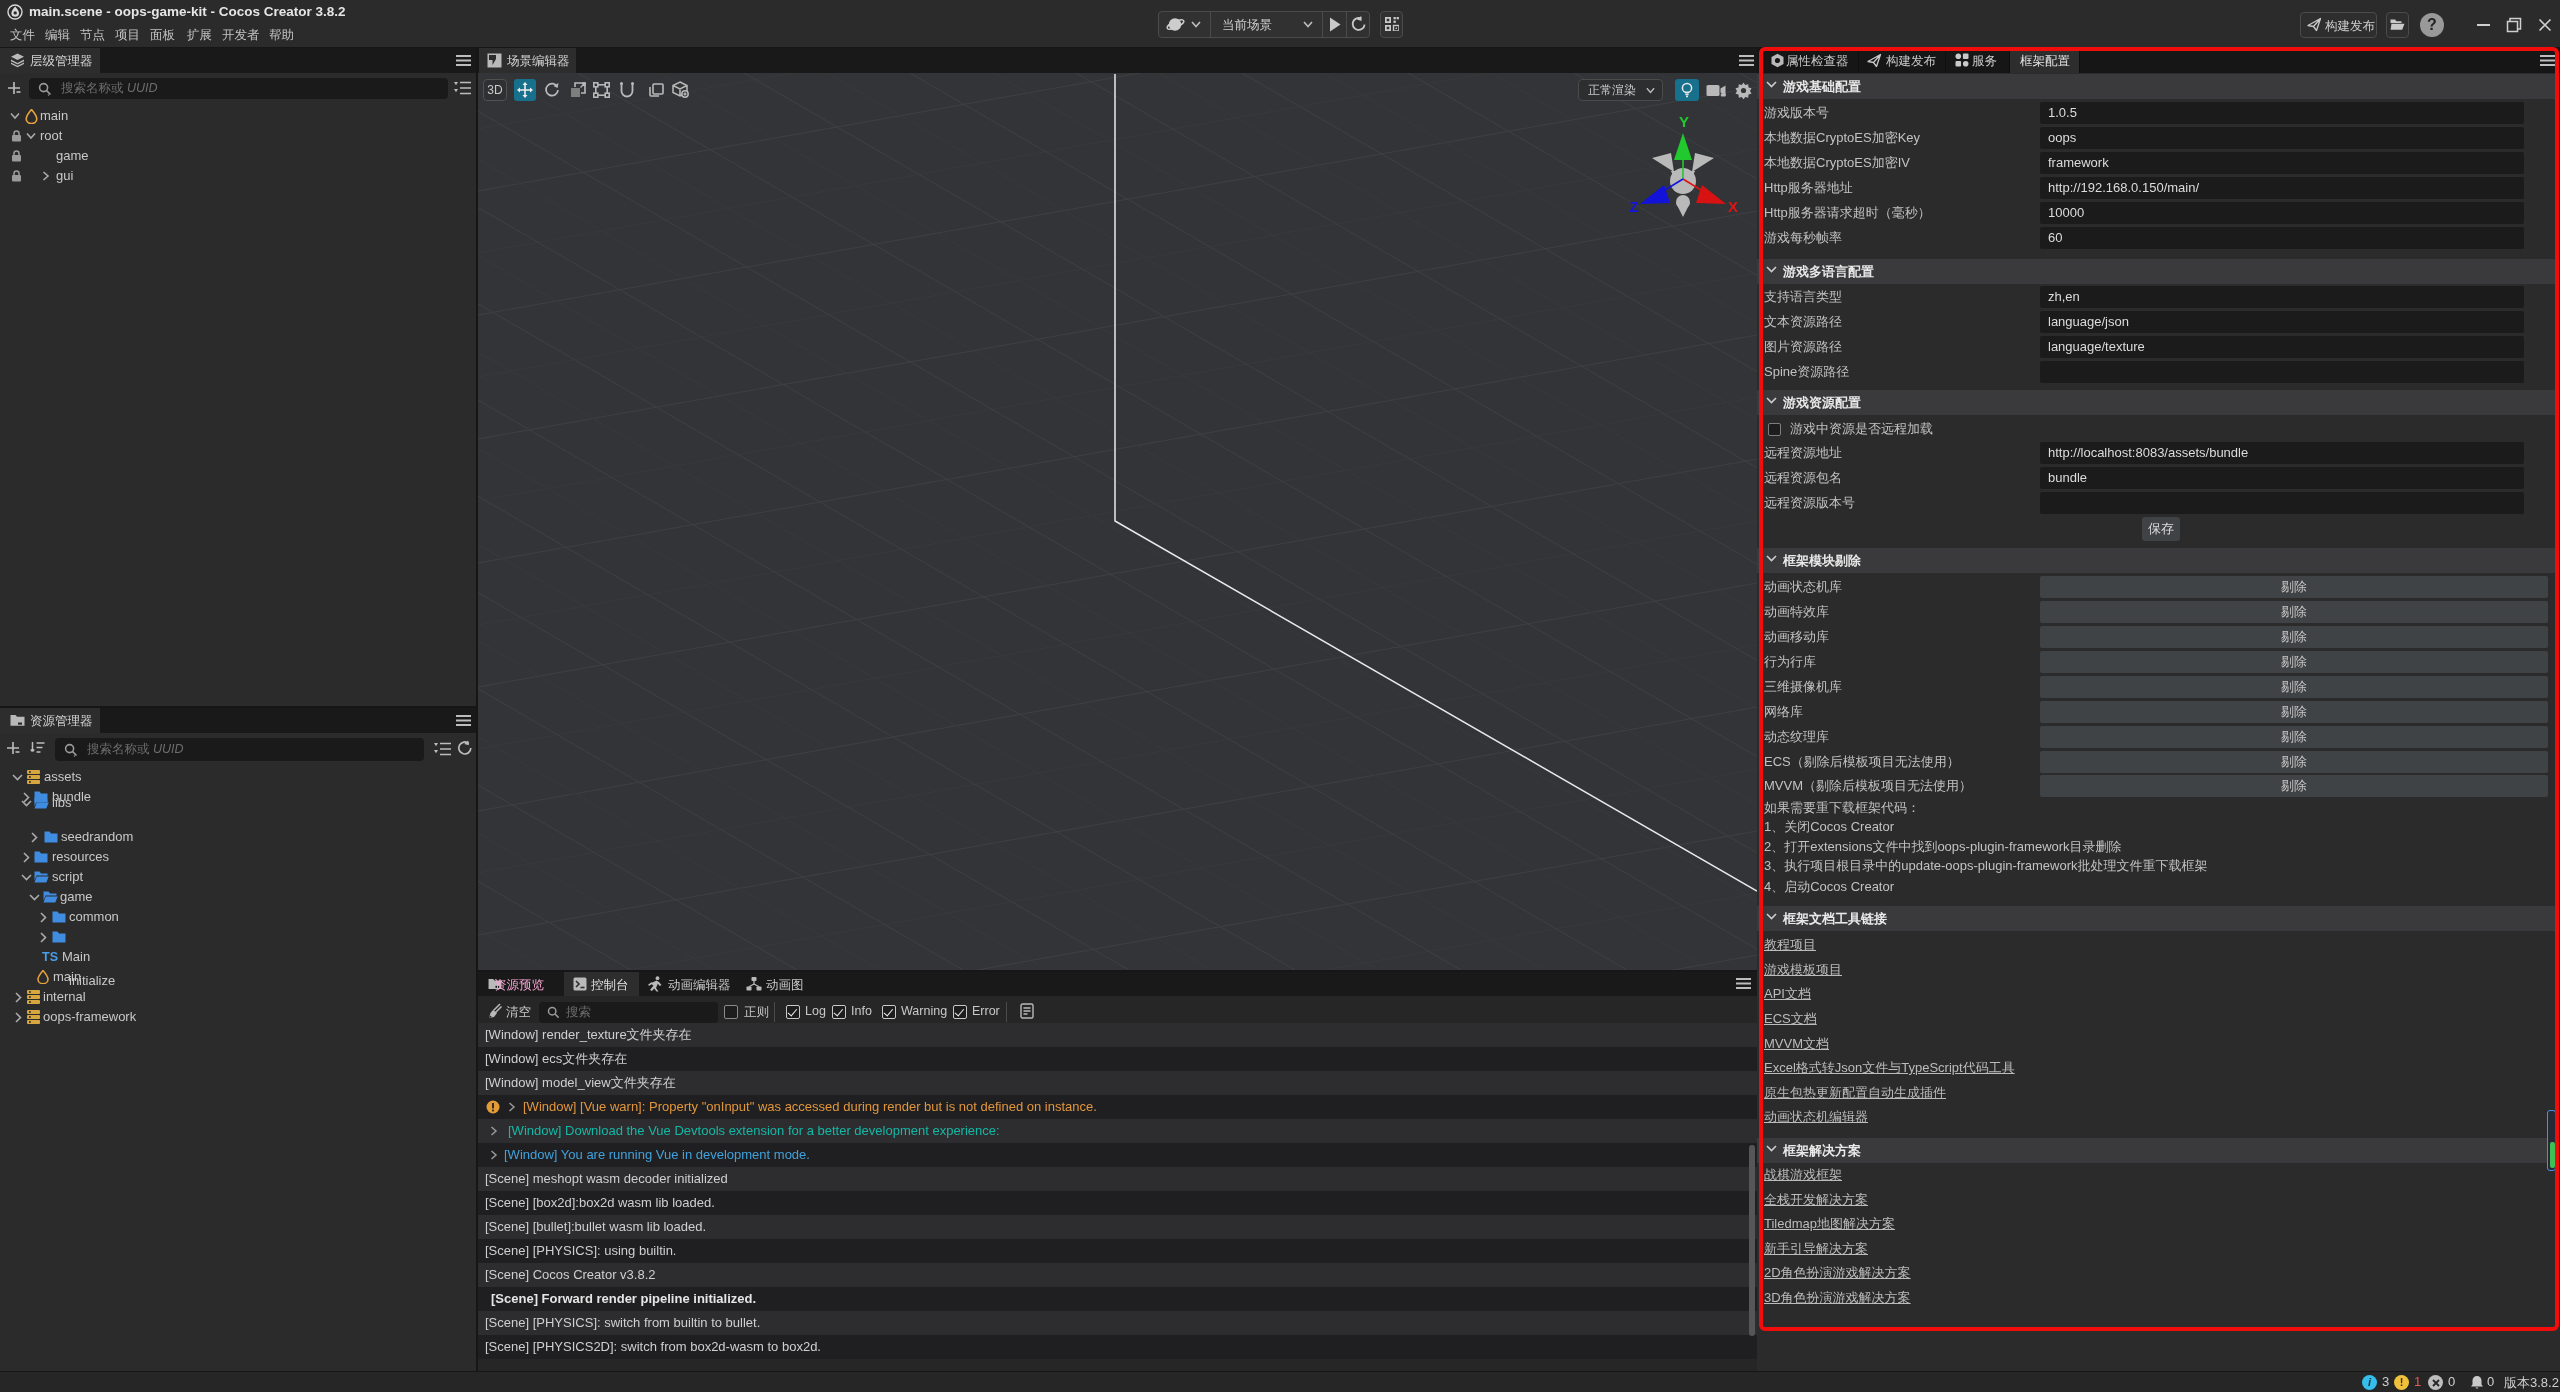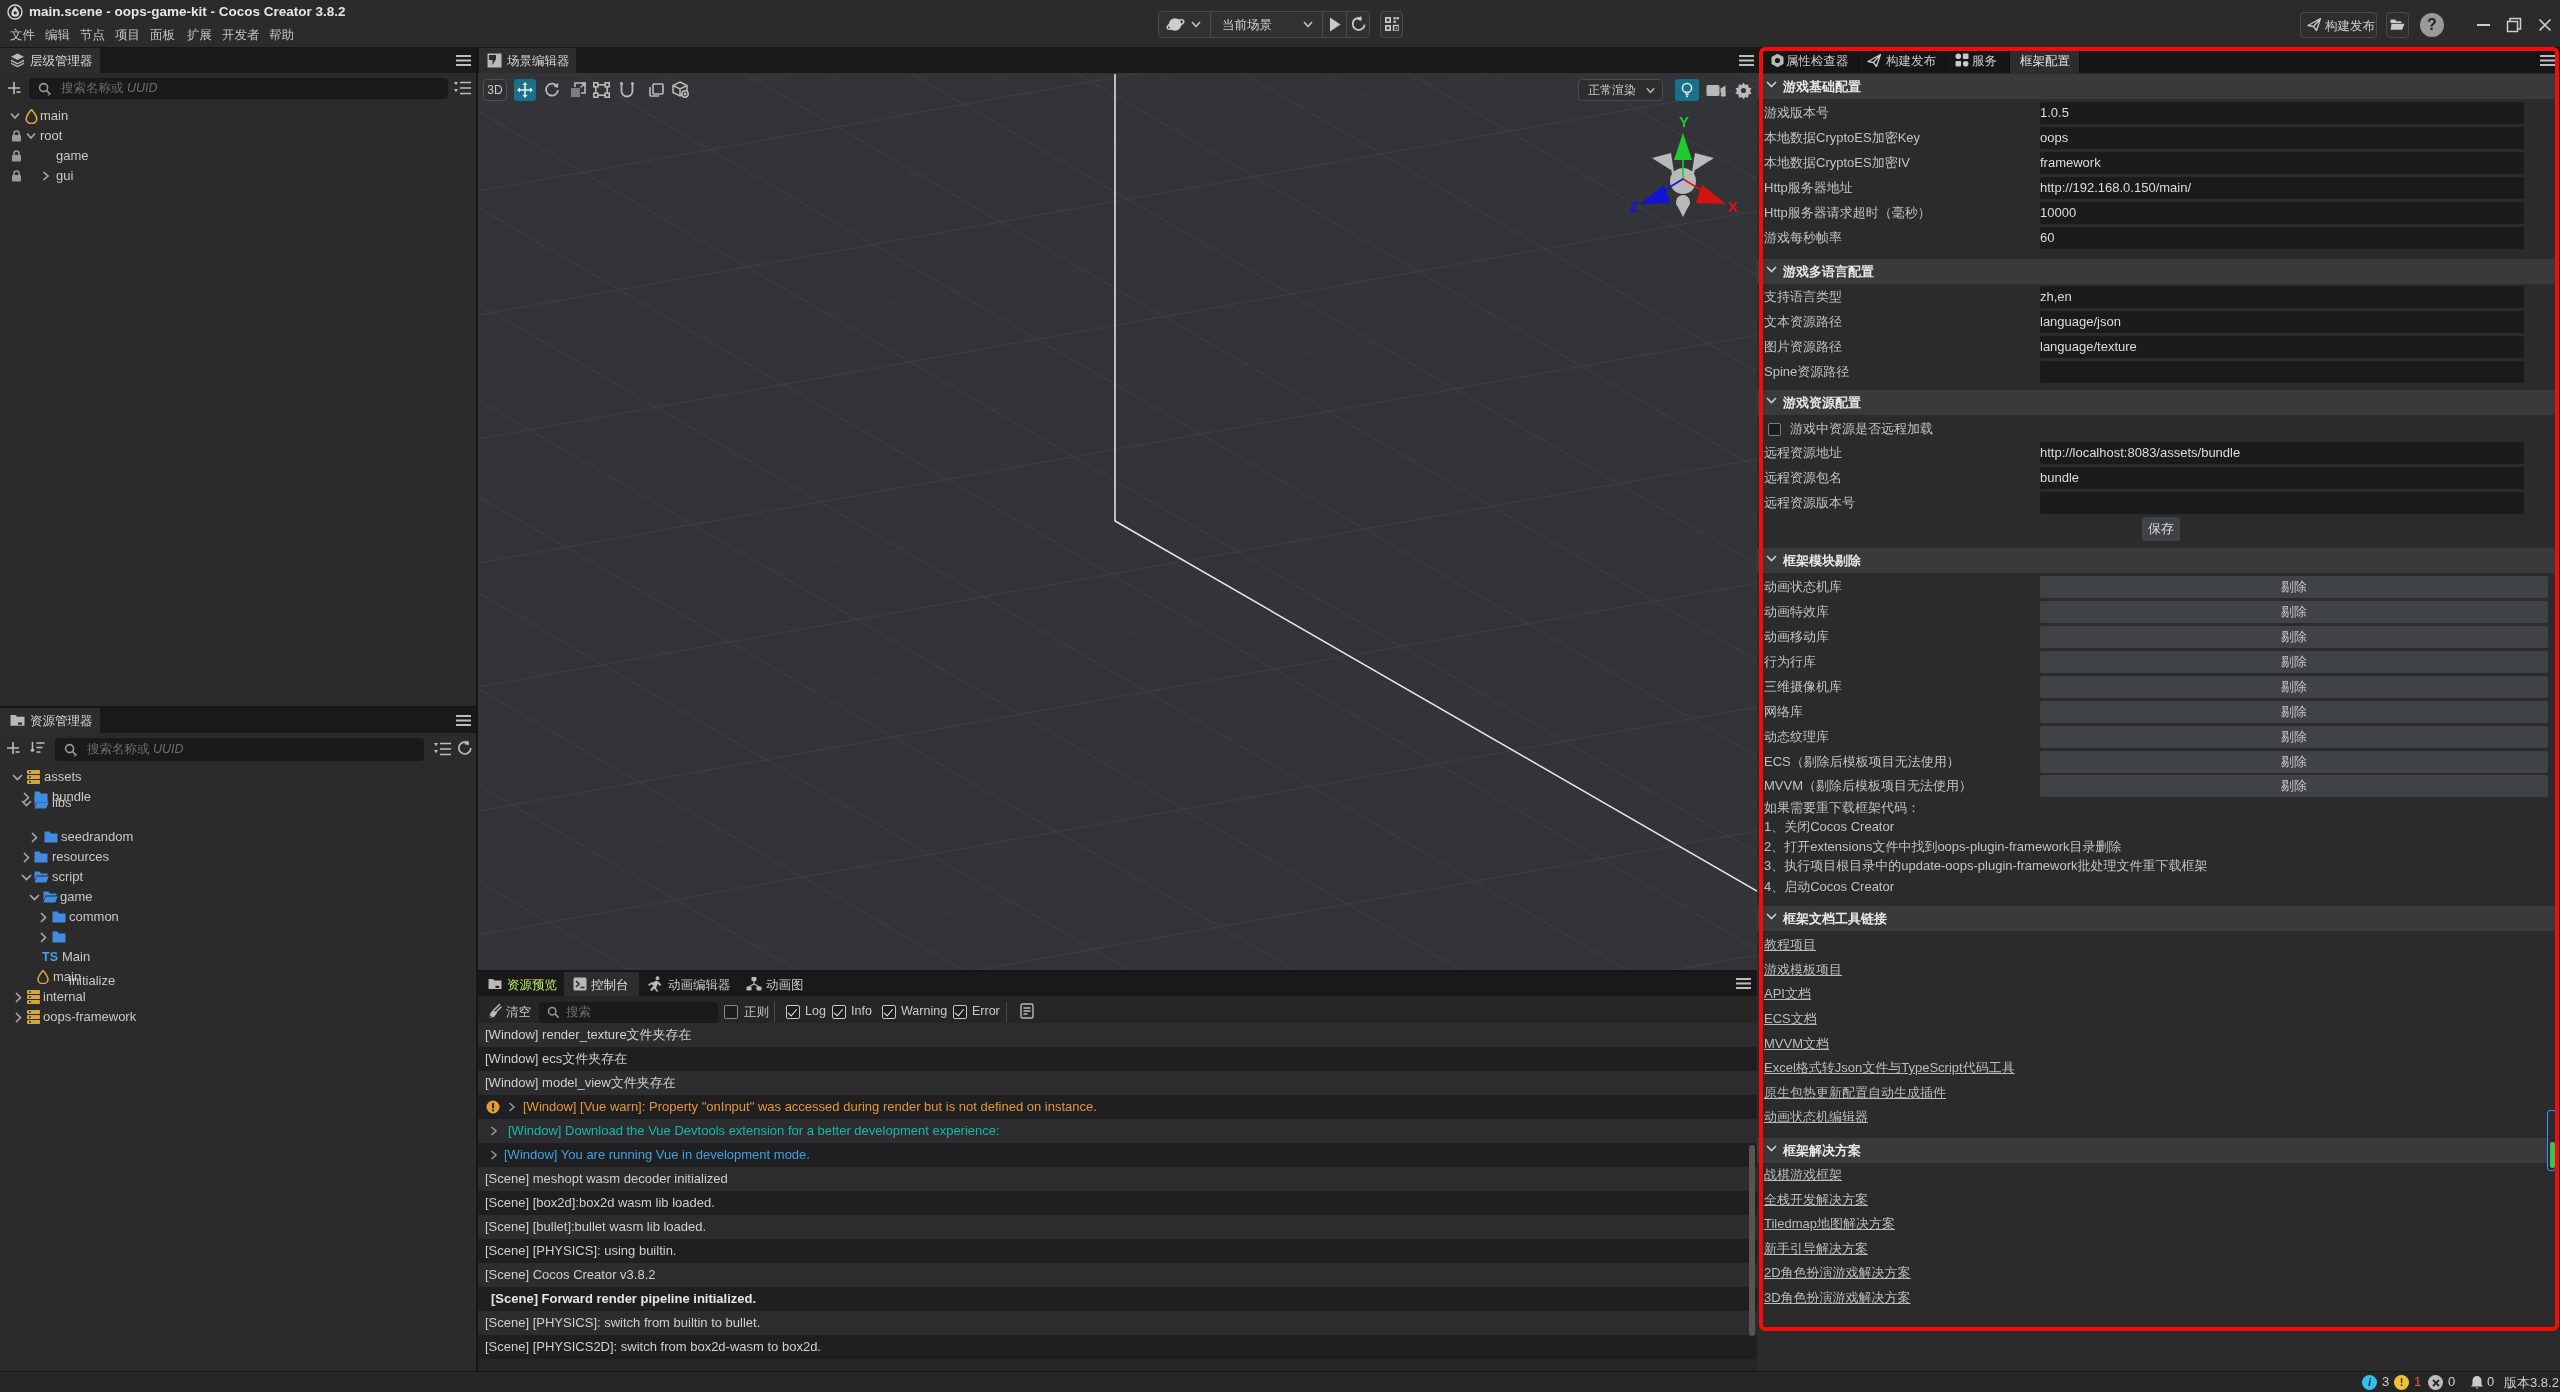--- a/index.html
+++ b/index.html
@@ -16,21 +16,21 @@
 .tabbar{background:#191919;}
 .tab{position:absolute;top:0;height:25px;color:#c9c9c9;font-size:12.5px;}
 .tab.active{background:#2d2d2d;}
 .searchbox{background:#1a1a1a;border-radius:4px;color:#6d6d6d;font-size:12.5px;}
 .treerow{position:absolute;height:20px;line-height:20px;color:#c8c8c8;font-size:13px;white-space:nowrap;}
 
 .sechdr{position:absolute;left:0;width:800px;height:25px;background:#3a3a3c;color:#e9e9e9;
   font-size:13px;font-weight:bold;line-height:25px;}
 .plabel{position:absolute;left:7px;color:#c2c2c2;font-size:13px;line-height:22px;height:22px;white-space:nowrap;}
 .pinput{position:absolute;left:283px;width:484px;height:22px;background:#1b1b1b;border-radius:2px;
-  color:#dcdcdc;font-size:13px;line-height:22px;}
+  color:#dcdcdc;font-size:13px;line-height:22px;padding-left:8px;}
 .pbtn{position:absolute;left:283px;width:508px;height:22px;background:#404346;border-radius:2px;
   color:#c8c8c8;font-size:13px;line-height:22px;text-align:center;}
 .plink{position:absolute;left:7px;color:#bcbcbc;font-size:13px;line-height:25px;text-decoration:underline;white-space:nowrap;}
 .ptext{position:absolute;left:7px;color:#c2c2c2;font-size:13px;line-height:20px;white-space:nowrap;}
 .schev{position:absolute;left:9px;top:6px;}
 .cbx{width:14px;height:14px;border:1.5px solid #c9c9c9;border-radius:2px;background:#1d1d1d;}
 .cbx:after{content:"";position:absolute;left:2.5px;top:0.5px;width:4px;height:7.5px;
   border-right:1.8px solid #efefef;border-bottom:1.8px solid #efefef;transform:rotate(40deg);}
 .rtab{position:absolute;top:0;height:25px;color:#c9c9c9;font-size:12.5px;}
 .rsep{position:absolute;top:0;width:1px;height:25px;background:#0e0e0e;}
@@ -500,21 +500,21 @@
     </svg>
   </div>
 
   <div class="abs" id="consolepanel" style="left:478px;top:972px;width:1279px;height:399px;background:#262626;">
     <div class="abs tabbar" style="left:0;top:0;width:1279px;height:24px;"></div>
     <div class="abs tab" style="left:2px;width:84px;height:24px;"></div>
     <svg class="abs" style="left:10px;top:6px;" width="14" height="12" viewBox="0 0 15 13" fill="#b9b9b9">
       <path d="M0.5 1 h5 l1.5 1.8 h7.5 v9 h-14 Z"></path>
         <rect x="8" y="8.5" width="4" height="2.2" fill="#191919"></rect>
     </svg>
-    <div class="abs" style="left:29px;top:5px;font-size:12.5px;color:#bef264;">资源预览</div>
+    <div class="abs" style="left:16px;top:5px;font-size:12.5px;color:#f9a8d4;">资源预览</div>
     <div class="abs tab active" style="left:86px;width:75px;height:24px;"></div>
     <svg class="abs" style="left:95px;top:5px;" width="14" height="14" viewBox="0 0 14 14">
       <rect x="0.5" y="0.5" width="13" height="13" rx="1.5" fill="#b9b9b9"></rect>
       <path d="M3 4 L6 7 L3 10" fill="none" stroke="#2d2d2d" stroke-width="1.6"></path>
         <path d="M7.5 10.5 h4" stroke="#2d2d2d" stroke-width="1.6"></path>
     </svg>
     <div class="abs" style="left:113px;top:5px;font-size:12.5px;color:#e0e0e0;">控制台</div>
     <div class="abs tab" style="left:162px;width:98px;height:24px;"></div>
     <svg class="abs" style="left:170px;top:4px;" width="15" height="16" viewBox="0 0 15 16" fill="#b9b9b9">
       <circle cx="9.5" cy="2.2" r="1.9"></circle>

